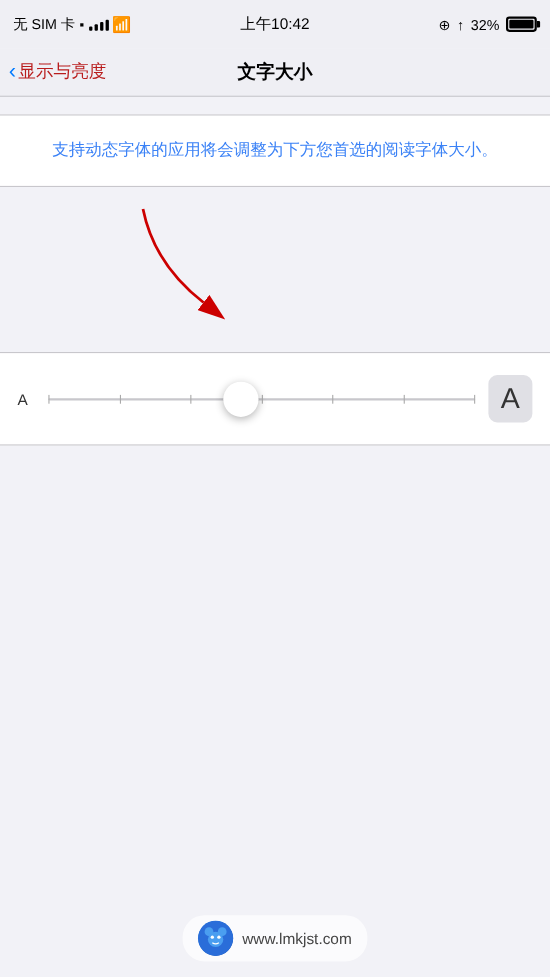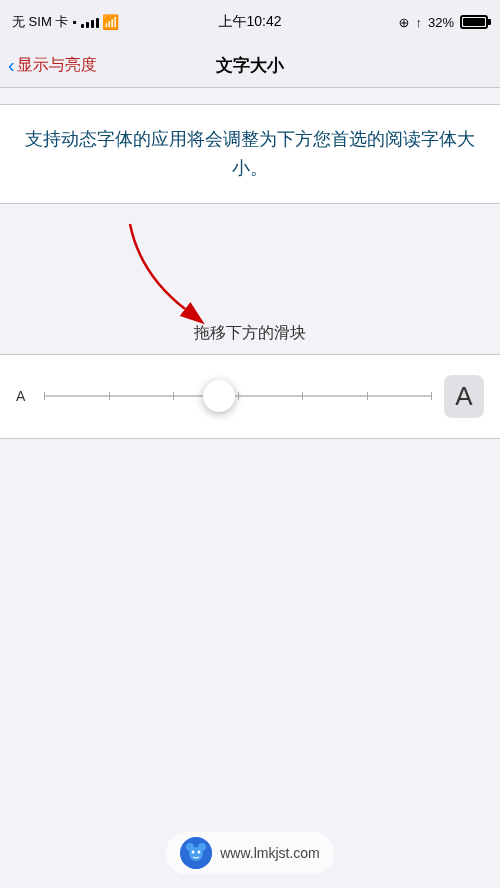--- a/index.html
+++ b/index.html
@@ -155,22 +155,22 @@
     
     .description-card {
       background: #fff;
       margin: 16px 0 0 0;
       padding: 20px 16px;
       border-top: 1px solid #c8c7cc;
       border-bottom: 1px solid #c8c7cc;
     }
 
     .description-text {
-      font-size: 18px;
-      color: #0c4a6e;
+      font-size: 15px;
+      color: #3b82f6;
       text-align: center;
       line-height: 1.6;
     }
 
     .instruction-text {
       font-size: 16px;
       color: #333;
       text-align: center;
     }
 
@@ -268,21 +268,20 @@
   <div class="nav-title">文字大小</div>
 </div>
 
 <div class="main-content">
 
   <div class="description-card">
     <p class="description-text">支持动态字体的应用将会调整为下方您首选的阅读字体大小。</p>
   </div>
 
   <div style="position: relative; height: 150px; display: flex; flex-direction: column; align-items: center; justify-content: flex-end; padding-bottom: 10px;">
-    <p class="instruction-text">拖移下方的滑块</p>
 
     <svg style="position: absolute; top: 10px; left: 100px; width: 140px; height: 120px;" viewBox="0 0 140 120">
 
       <defs>
         <marker id="arrowhead" markerWidth="10" markerHeight="7" refX="0" refY="3.5" orient="auto">
           <polygon points="0 0, 10 3.5, 0 7" fill="#cc0000"></polygon>
         </marker>
       </defs>
       <path d="M 30 10 Q 40 60 85 95" stroke="#cc0000" stroke-width="2.5" fill="none" marker-end="url(#arrowhead)"></path>
     </svg>

